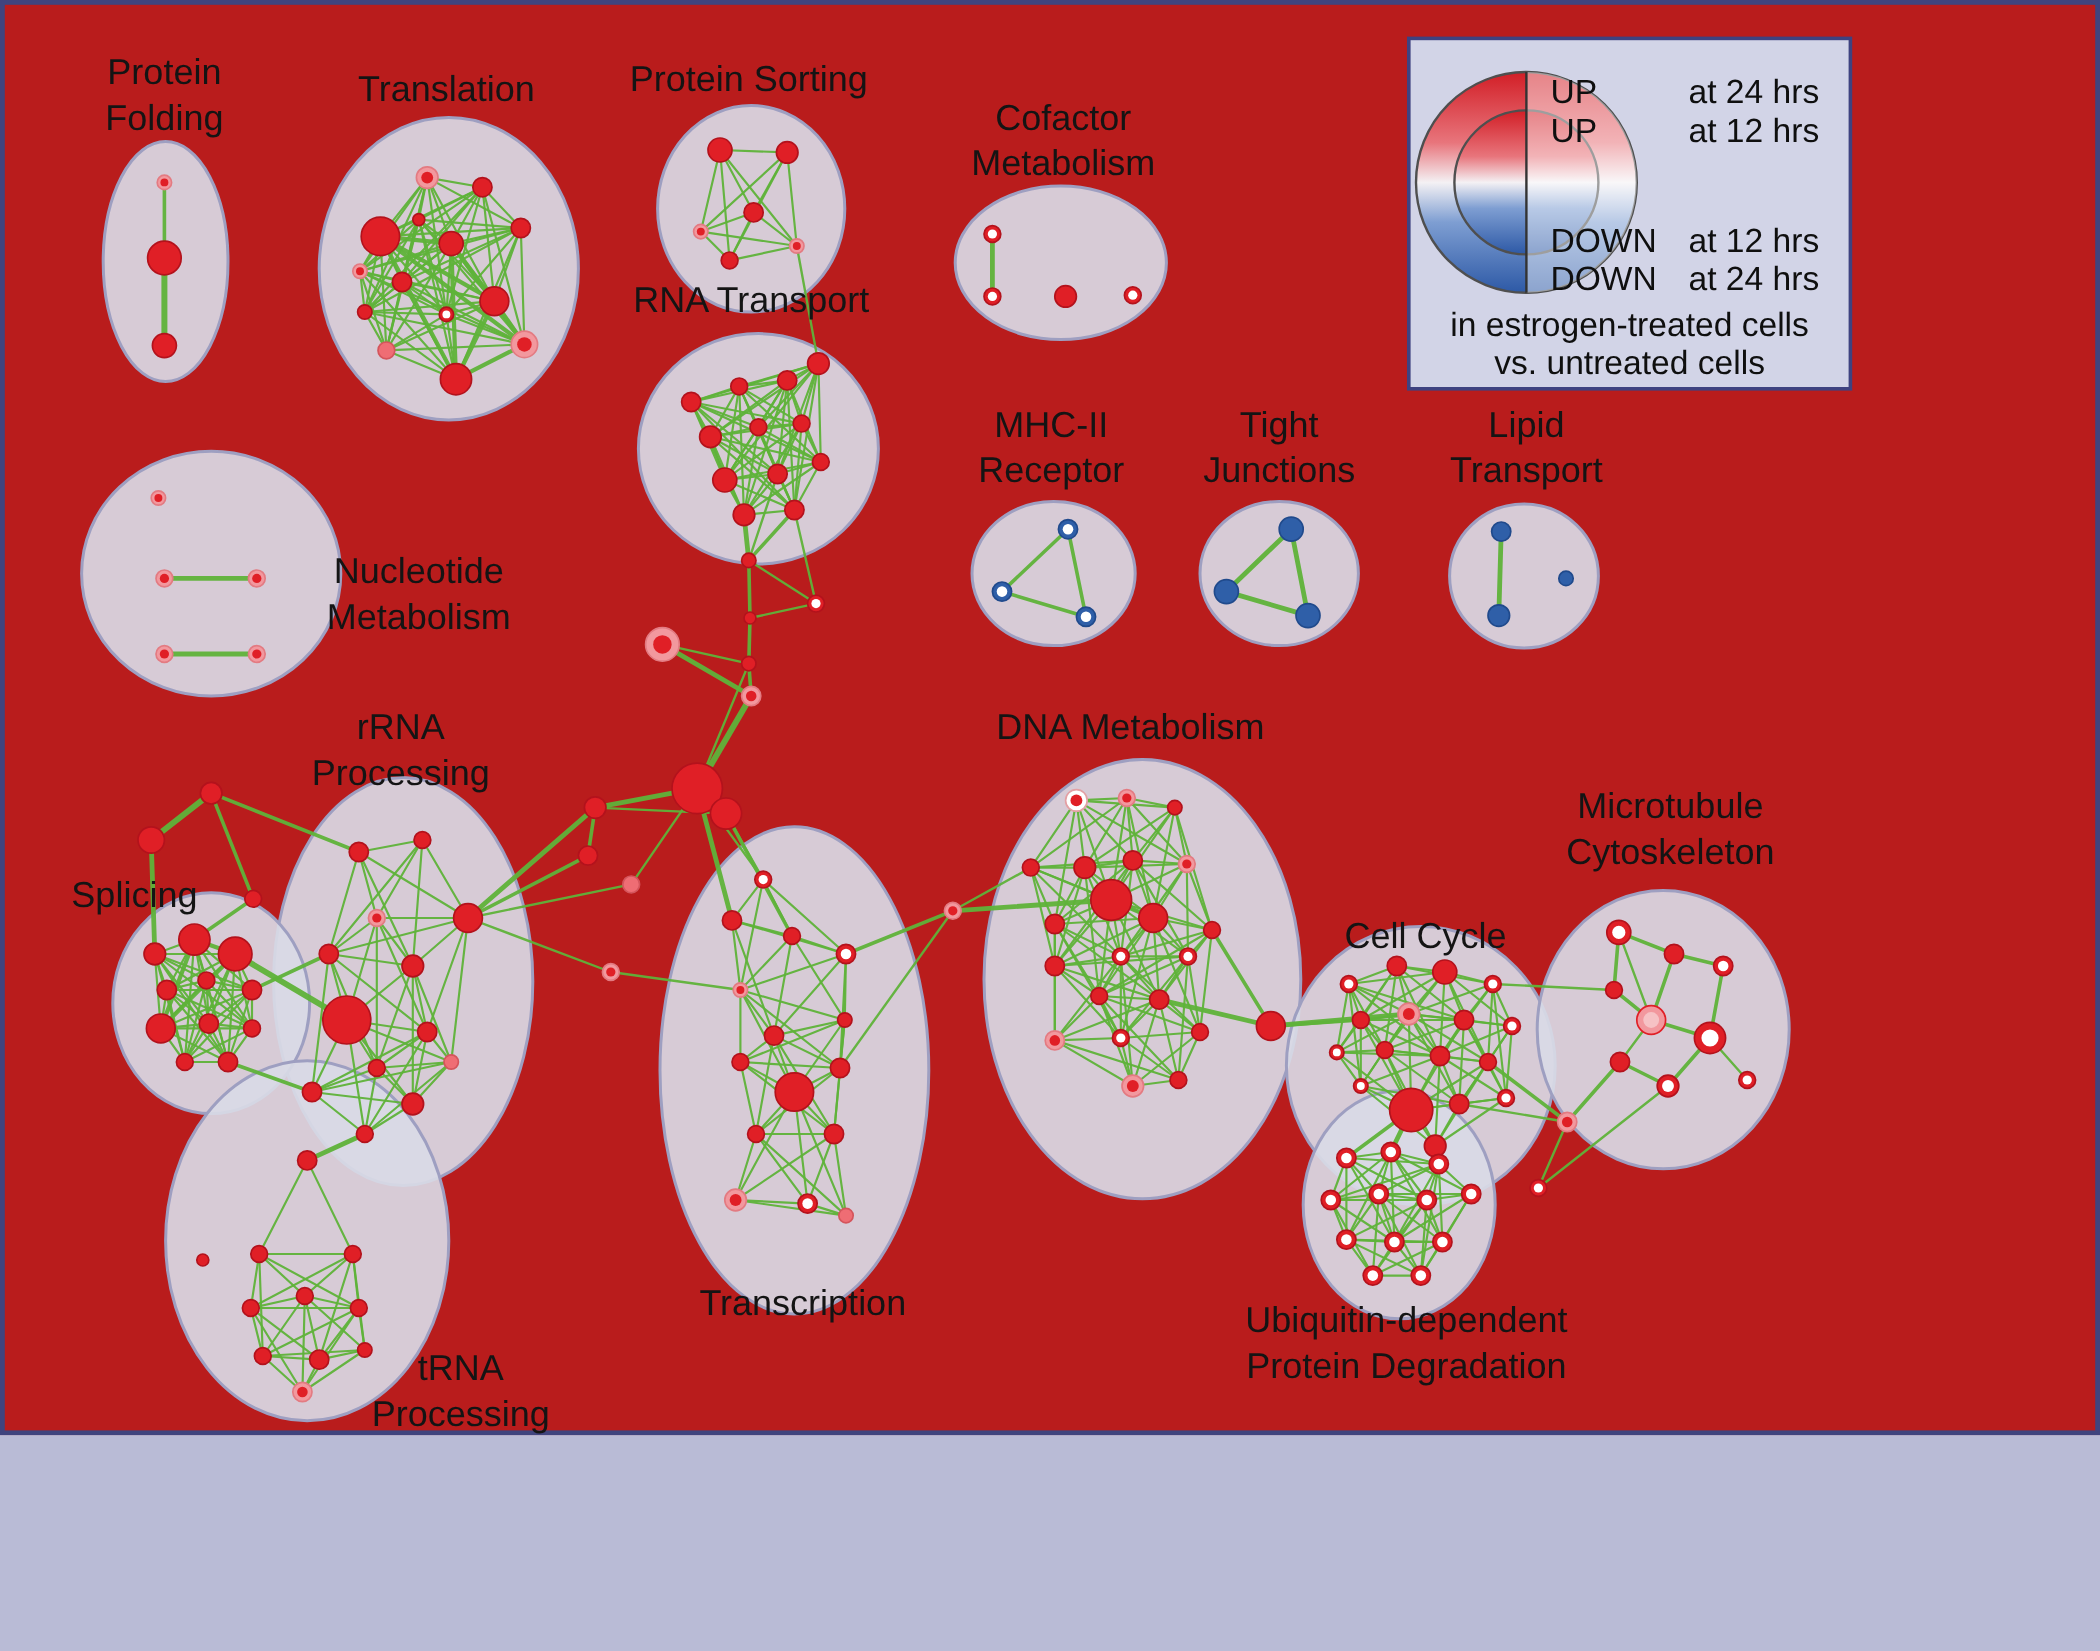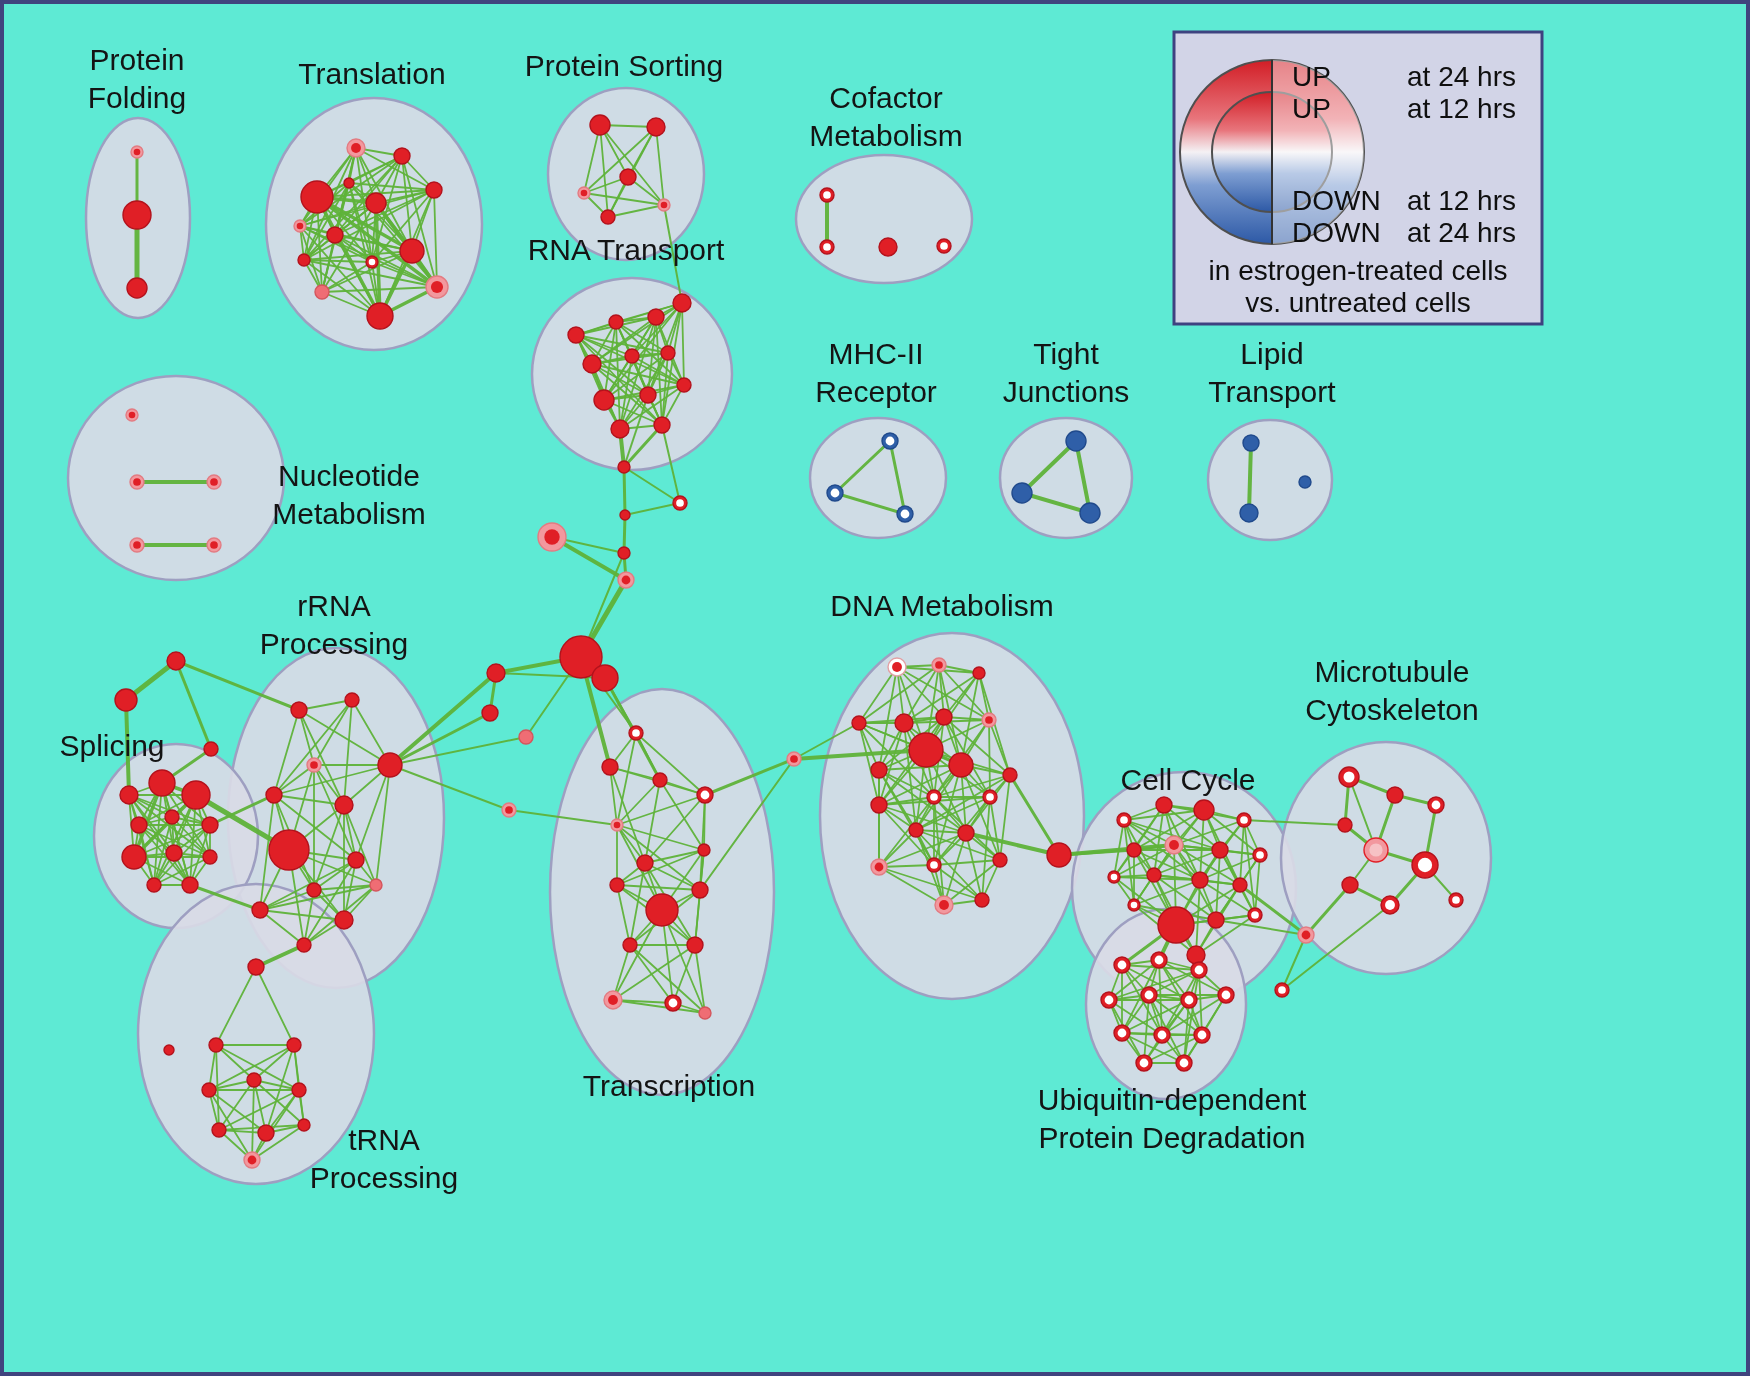--- a/index.html
+++ b/index.html
@@ -1,18 +1,18 @@
 <!DOCTYPE html>
 <html><head>
 <meta charset="utf-8">
 <style>
   html,body{margin:0;padding:0;background:#b9bbd6;}
   #figure{
-    width:1750px;height:1376px;box-sizing:border-box;
-    background:#5eead4;border:4px solid #40447e;position:relative;
+    width:1750px;height:1196px;box-sizing:border-box;
+    background:#b91c1c;border:4px solid #40447e;position:relative;
   }
   svg{display:block;}
   text{font-family:"Liberation Sans", sans-serif;}
   .cluster-label{font-size:30px;fill:#141414;text-anchor:middle;}
   .lg{font-size:28px;fill:#0f0f0f;}
   .lg-end{font-size:28px;fill:#0f0f0f;text-anchor:end;}
   .lg-caption{font-size:28px;fill:#0f0f0f;text-anchor:middle;}
 </style>
 </head>
 <body>

